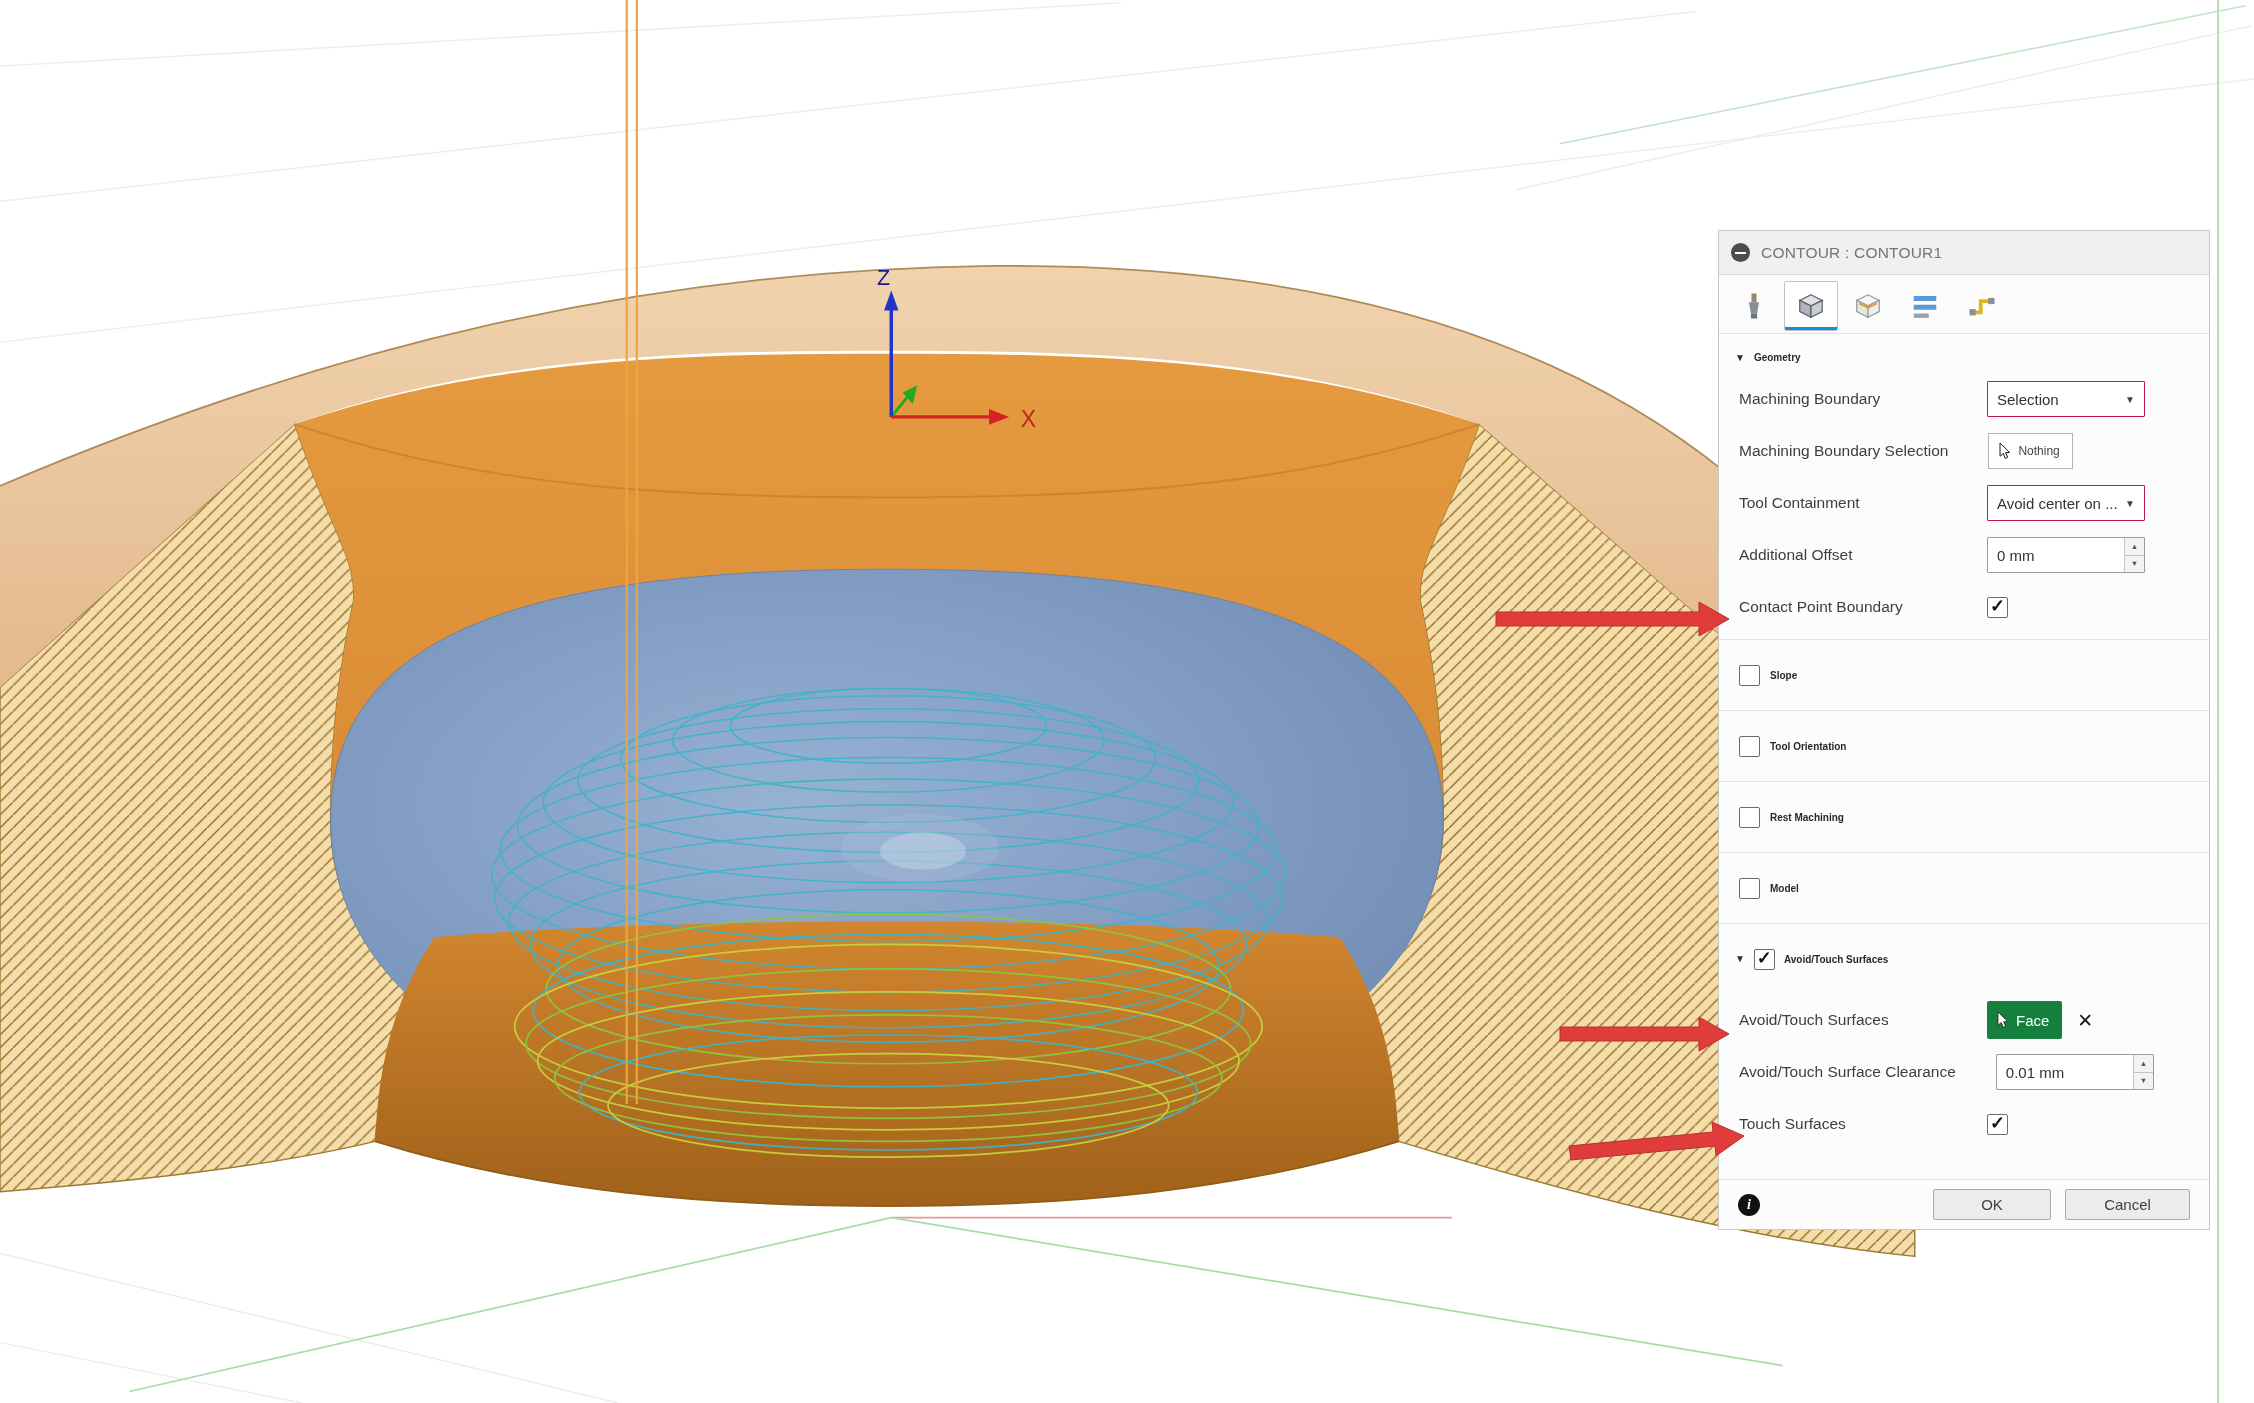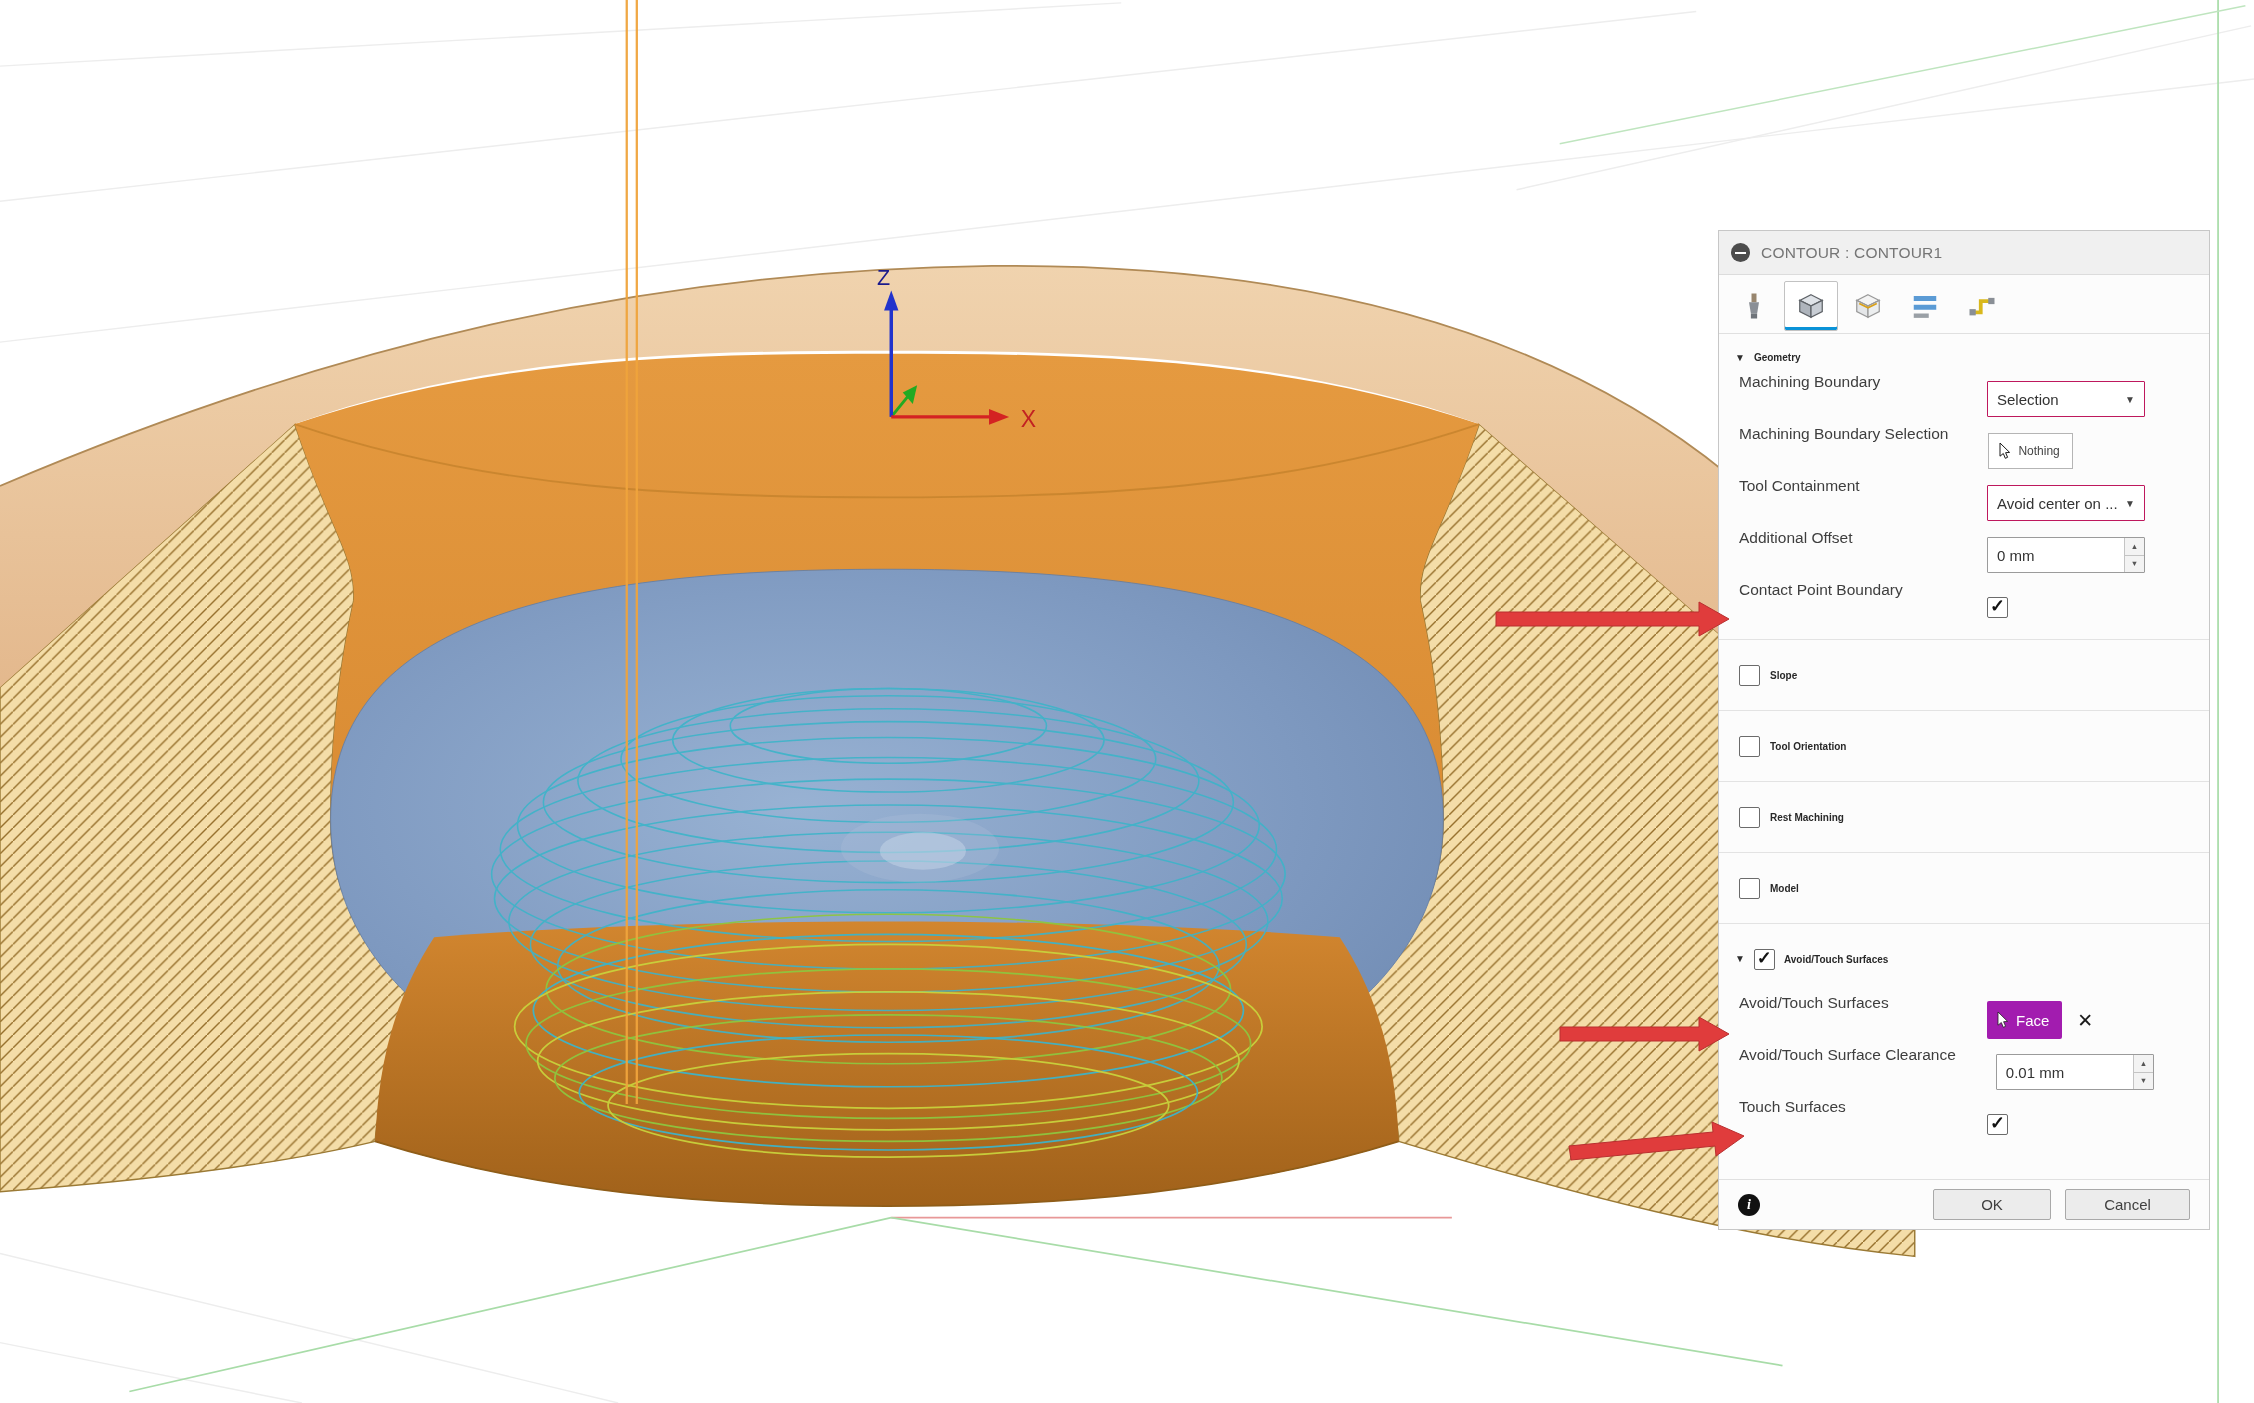--- a/index.html
+++ b/index.html
@@ -55,21 +55,21 @@
   .tab.selected {
     background: #ffffff; border-color: #c2c2c2;
     box-shadow: inset 0 -3px 0 #0a93d8;
   }
 
   .ghead { display: flex; align-items: center; gap: 9px; padding: 18px 0 10px 16px; }
   .tri { font-size: 10px; color: #2e2e2e; line-height: 1; }
   .bold-label { font-weight: 700; font-size: 10px; color: #282828; white-space: nowrap; }
 
   .crow {
-    display: flex; justify-content: space-between;
+    display: flex; align-items: center; justify-content: space-between;
     height: 52px; padding: 0 64px 0 20px; gap: 40px;
   }
   .crow .label { font-size: 15.5px; color: #3e3e3e; white-space: nowrap; }
   .cell { width: 158px; display: flex; align-items: center; flex: 0 0 auto; }
 
   .select {
     width: 158px; height: 36px; background: #fff;
     border: 1px solid #be185d; border-radius: 1px;
     display: flex; align-items: center; justify-content: space-between;
     padding: 0 9px; font-size: 15px; color: #333;
@@ -104,21 +104,21 @@
   }
 
   .ahead { display: flex; align-items: center; gap: 9px; height: 70px; padding: 0 16px; }
 
   .chip-white {
     height: 36px; border: 1px solid #b5b5b5; background: #fff;
     display: inline-flex; align-items: center; gap: 7px;
     padding: 0 12px 0 8px; font-size: 12px; color: #454545; white-space: nowrap;
   }
   .chip-blue {
-    height: 38px; background: #a21caf; border-radius: 2px; color: #fff;
+    height: 38px; background: #15803d; border-radius: 2px; color: #fff;
     display: inline-flex; align-items: center; gap: 7px;
     padding: 0 13px 0 8px; font-size: 15px; white-space: nowrap;
   }
   .xbtn { margin-left: 15px; font-size: 19px; color: #1b1b1b; line-height: 1; }
 
   .footer {
     position: absolute; left: 0; right: 0; bottom: 0; height: 50px;
     border-top: 1px solid #e0e0e0;
     display: flex; align-items: center; padding: 0 19px;
     background: #fcfcfc;

